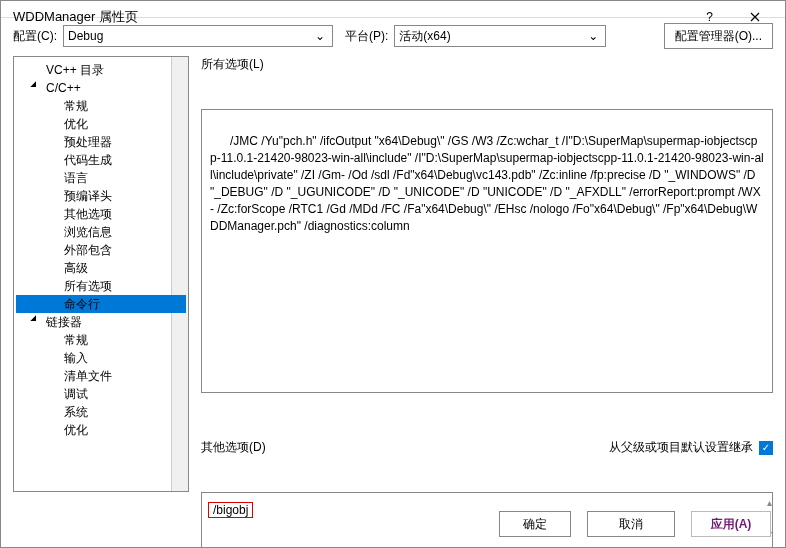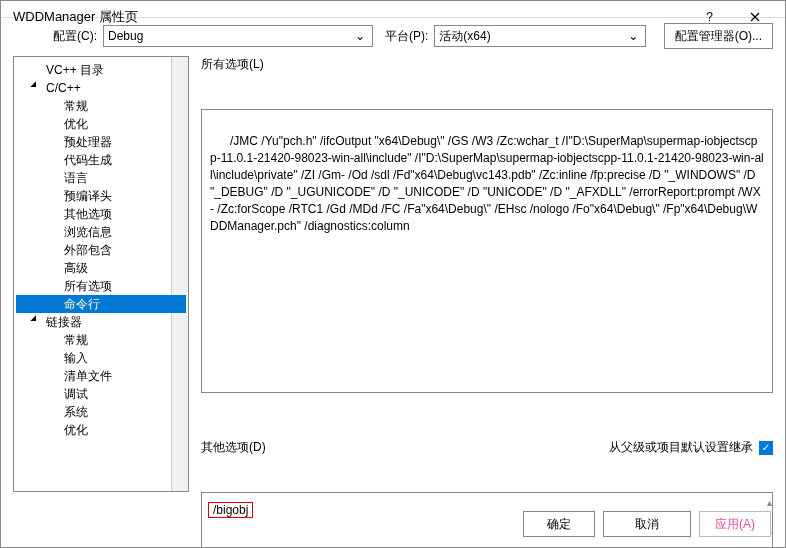--- a/index.html
+++ b/index.html
@@ -1,44 +1,44 @@
 <!DOCTYPE html>
 <html><head>
   <meta charset="utf-8">
   <style>
     * { box-sizing: border-box; margin: 0; padding: 0; font-family: "Microsoft YaHei", "Segoe UI", sans-serif; font-size: 12px; }
     body { background: #fff; width: 786px; height: 548px; border: 1px solid #888; overflow: hidden; position: relative; }
     .titlebar { height: 16px; display: flex; align-items: center; padding: 16px 8px 0 12px; border-bottom: 1px solid #ddd; }
     .title { flex: 1; font-size: 13px; }
     .tbtn { width: 45px; height: 32px; display: flex; align-items: center; justify-content: center; }
     .tbtn svg { width: 10px; height: 10px; }
-    .row1 { height: 30px; display: flex; align-items: center; padding: 6px 12px 0 12px; gap: 6px; margin-left: 40px; }
+    .row1 { height: 30px; display: flex; align-items: center; padding: 6px 12px 0 12px; gap: 6px; }
     .select { border: 1px solid #888; height: 22px; display: flex; align-items: center; padding: 0 4px; justify-content: space-between; background: #fff; }
     .chevron { width: 16px; display: flex; justify-content: center; }
     .button { border: 1px solid #888; height: 22px; padding: 12px 10px; display: flex; align-items: center; justify-content: center; background: #fff; }
     .main { display: flex; padding: 8px 12px; gap: 12px; }
     .tree { width: 176px; height: 436px; border: 1px solid #888; padding: 4px 2px; overflow: hidden; position: relative; }
     .tree::after { content: ""; position: absolute; right: 0; top: 0; bottom: 0; width: 16px; background: #f0f0f0; border-left: 1px solid #ccc; }
     .tree-inner { position: relative; z-index: 1; line-height: 18px; }
     .ti { padding-left: 34px; cursor: default; white-space: nowrap; }
     .ti.l1 { padding-left: 18px; }
     .ti.l2 { padding-left: 30px; }
     .ti.l3 { padding-left: 48px; }
-    .ti.sel { background: #0078d7; color: #fef9c3; }
+    .ti.sel { background: #0078d7; color: #000000; }
     .caret { display: inline-block; width: 8px; margin-right: 4px; }
     .caret::before { content: ""; display: inline-block; border: 4px solid transparent; border-left-color: #000; position: relative; top: 1px; }
     .caret.open::before { transform: rotate(45deg); top: -1px; left: -2px; }
     .rpane { flex: 1; display: flex; flex-direction: column; gap: 32px; }
     .lbl { margin-bottom: 4px; }
     .ta1 { border: 1px solid #888; height: 284px; padding: 6px 8px; line-height: 17px; word-break: break-all; white-space: pre-wrap; }
     .row2 { display: flex; justify-content: space-between; align-items: center; margin: 14px 0 4px 0; }
     .chk { width: 14px; height: 14px; background: #0078d7; display: inline-flex; align-items: center; justify-content: center; color: #fff; font-size: 10px; margin-left: 6px; }
     .ta2 { border: 1px solid #888; height: 60px; padding: 9px 6px; position: relative; }
     .highlight { border: 1.5px solid #d00; padding: 0 4px; display: inline-block; }
-    .footer { position: absolute; bottom: 10px; right: 14px; display: flex; gap: 8px; text-align: right; }
+    .footer { position: absolute; bottom: 10px; right: 14px; display: flex; gap: 16px; text-align: right; }
     .watermark { position: absolute; bottom: 8px; right: 16px; color: #ccc; font-size: 11px; z-index: -1; }
     .ta-scroll{position:absolute;right:0;top:4px;display:flex;flex-direction:column;gap:20px;}
     .ta-scroll span{font-size:10px;color:#888;}
     .gap{flex:1;}
   </style>
 </head>
 <body>
 
 <div class="titlebar">
   <div class="title">WDDManager 属性页</div>
@@ -119,18 +119,18 @@
           <span>▴</span>
           <span>▾</span>
         </div>
     </div>
   </div>
 </div>
 
 <div class="footer">
   <div class="button" style="width:72px">确定</div>
   <div class="button" style="width:88px">取消</div>
-  <div class="button" style="width:72px;color:#ec4899;border-color:#bbb;">
+  <div class="button" style="width:80px;color:#701a75;border-color:#bbb;font-weight:bold;">
       <span>应用(A)</span>
     </div>
 </div>
 
 <div class="watermark">CSDN @程资</div>
 
 </body></html>

